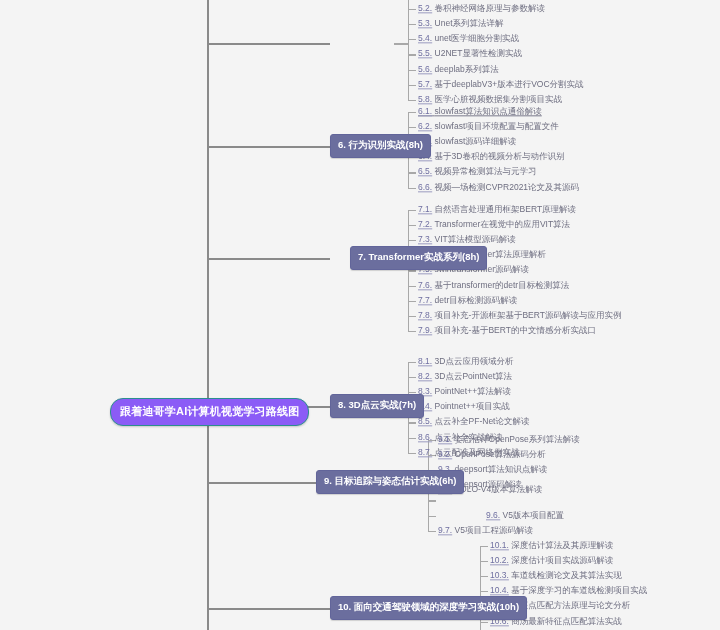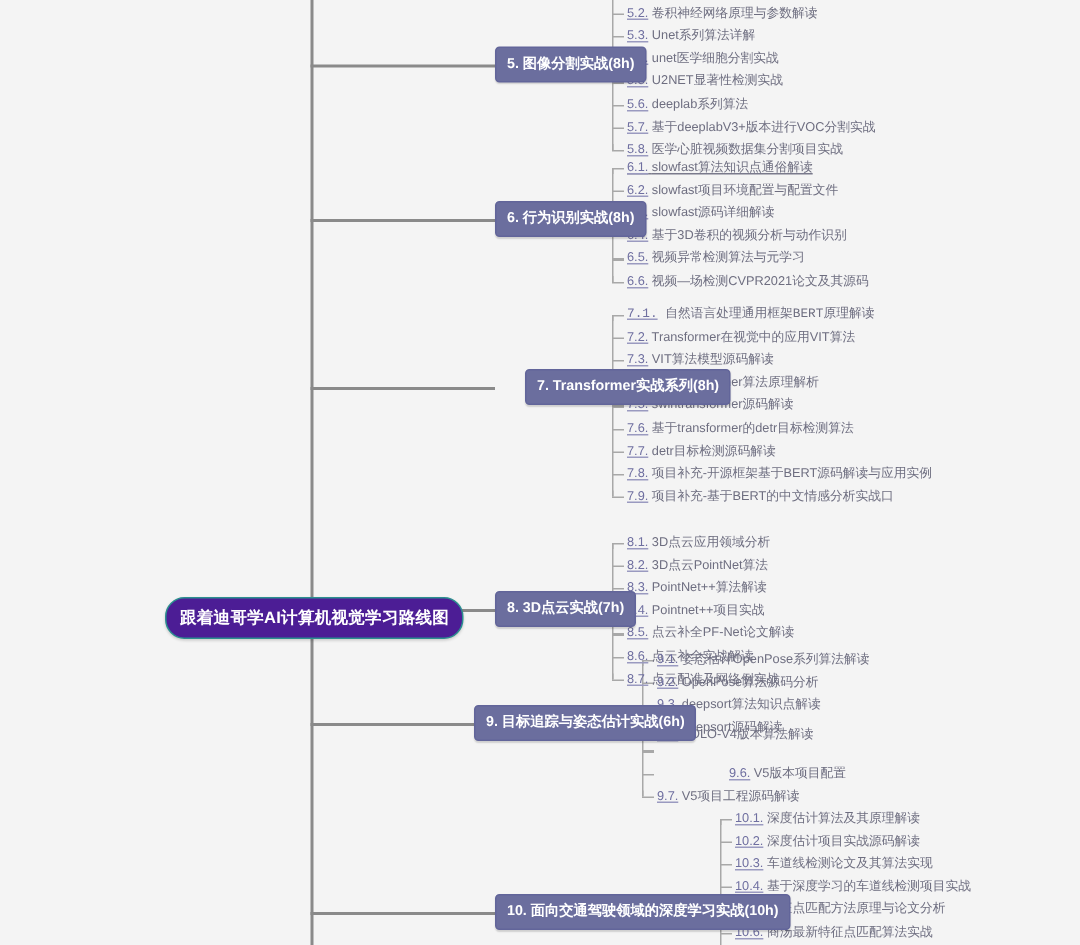--- a/index.html
+++ b/index.html
@@ -19,21 +19,21 @@
     left: 0;
     top: 0;
     width: 720px;
     height: 630px;
   }
   
   .root-node {
     position: absolute;
     left: 110px;
     top: 398px;
-    background: #4c1d95;
+    background: #8b5cf6;
     border: 1px solid #2b8f8f;
     border-radius: 13px;
     color: #ffffff;
     font-size: 11px;
     font-weight: bold;
     letter-spacing: 0.2px;
     padding: 5px 9px 6px 9px;
     white-space: nowrap;
     box-shadow: 0 1px 2px rgba(0,0,0,0.18);
     z-index: 6;
@@ -112,21 +112,20 @@
   }
 </style>
 </head>
 <body>
 
 <div id="mindmap">
     <div class="root-node">跟着迪哥学AI计算机视觉学习路线图</div>
     <div class="spine" style="left: 207px; top: -2px; height: 655px;"></div>
     <div class="root-stub" style="left: 207px; top: 413px; width: 1px;"></div>
     <div class="h-connector" style="left: 207px; top: 43px; width: 123px;"></div>
-    <div class="branch-node" style="left: 330px; top: 43px;">5. 图像分割实战(8h)</div>
     <div class="h-connector" style="left: 394px; top: 43px; width: 14px; background: rgb(168, 168, 168);"></div>
     <div class="sub-spine" style="left: 408px; top: -6px; height: 105.7px;"></div>
     <div class="sub-stub" style="left: 408px; top: 9.1px;"></div>
     <div class="leaf" style="left: 418px; top: 9.1px;"><span class="num">5.2.</span> <span class="txt">卷积神经网络原理与参数解读</span></div>
     <div class="sub-stub" style="left: 408px; top: 24.2px;"></div>
     <div class="leaf" style="left: 418px; top: 24.2px;"><span class="num">5.3.</span> <span class="txt">Unet系列算法详解</span></div>
     <div class="sub-stub" style="left: 408px; top: 39.3px;"></div>
     <div class="leaf" style="left: 418px; top: 39.3px;"><span class="num">5.4.</span> <span class="txt">unet医学细胞分割实战</span></div>
     <div class="sub-stub" style="left: 408px; top: 54.4px;"></div>
     <div class="leaf" style="left: 418px; top: 54.4px;"><span class="num">5.5.</span> <span class="txt">U2NET显著性检测实战</span></div>
@@ -154,21 +153,21 @@
     <div class="leaf" style="left: 418px; top: 172.4px;"><span class="num">6.5.</span> <span class="txt">视频异常检测算法与元学习</span></div>
     <div class="sub-stub" style="left: 408px; top: 187.5px;"></div>
     <div class="sub-cap" style="left: 408px; top: 183.5px;"></div>
     <div class="leaf" style="left: 418px; top: 187.5px;"><span class="num">6.6.</span> <span class="txt">视频—场检测CVPR2021论文及其源码</span></div>
     <div class="h-connector" style="left: 207px; top: 258px; width: 123px;"></div>
     <div class="branch-node" style="left: 330px; top: 258px; margin-left: 20px;">7. Transformer实战系列(8h)</div>
     <div class="h-connector" style="left: 394px; top: 258px; width: 14px; background: rgb(168, 168, 168);"></div>
     <div class="sub-spine" style="left: 408px; top: 210px; height: 120.8px;"></div>
     <div class="sub-stub" style="left: 408px; top: 210px;"></div>
     <div class="sub-cap" style="left: 408px; top: 210px;"></div>
-    <div class="leaf" style="left: 418px; top: 210px; font-family: Liberation Mono, monospace;"><span class="num">7.1.</span> <span class="txt">自然语言处理通用框架BERT原理解读</span></div>
+    <div class="leaf" style="left: 418px; top: 210px;"><span class="num">7.1.</span> <span class="txt">自然语言处理通用框架BERT原理解读</span></div>
     <div class="sub-stub" style="left: 408px; top: 225.1px;"></div>
     <div class="leaf" style="left: 418px; top: 225.1px;"><span class="num">7.2.</span> <span class="txt">Transformer在视觉中的应用VIT算法</span></div>
     <div class="sub-stub" style="left: 408px; top: 240.2px;"></div>
     <div class="leaf" style="left: 418px; top: 240.2px;"><span class="num">7.3.</span> <span class="txt">VIT算法模型源码解读</span></div>
     <div class="sub-stub" style="left: 408px; top: 255.3px;"></div>
     <div class="leaf" style="left: 418px; top: 255.3px;"><span class="num">7.4.</span> <span class="txt">swintransformer算法原理解析</span></div>
     <div class="sub-stub" style="left: 408px; top: 270.4px;"></div>
     <div class="leaf" style="left: 418px; top: 270.4px;"><span class="num">7.5.</span> <span class="txt">swintransformer源码解读</span></div>
     <div class="sub-stub" style="left: 408px; top: 285.5px;"></div>
     <div class="leaf" style="left: 418px; top: 285.5px;"><span class="num">7.6.</span> <span class="txt">基于transformer的detr目标检测算法</span></div>

